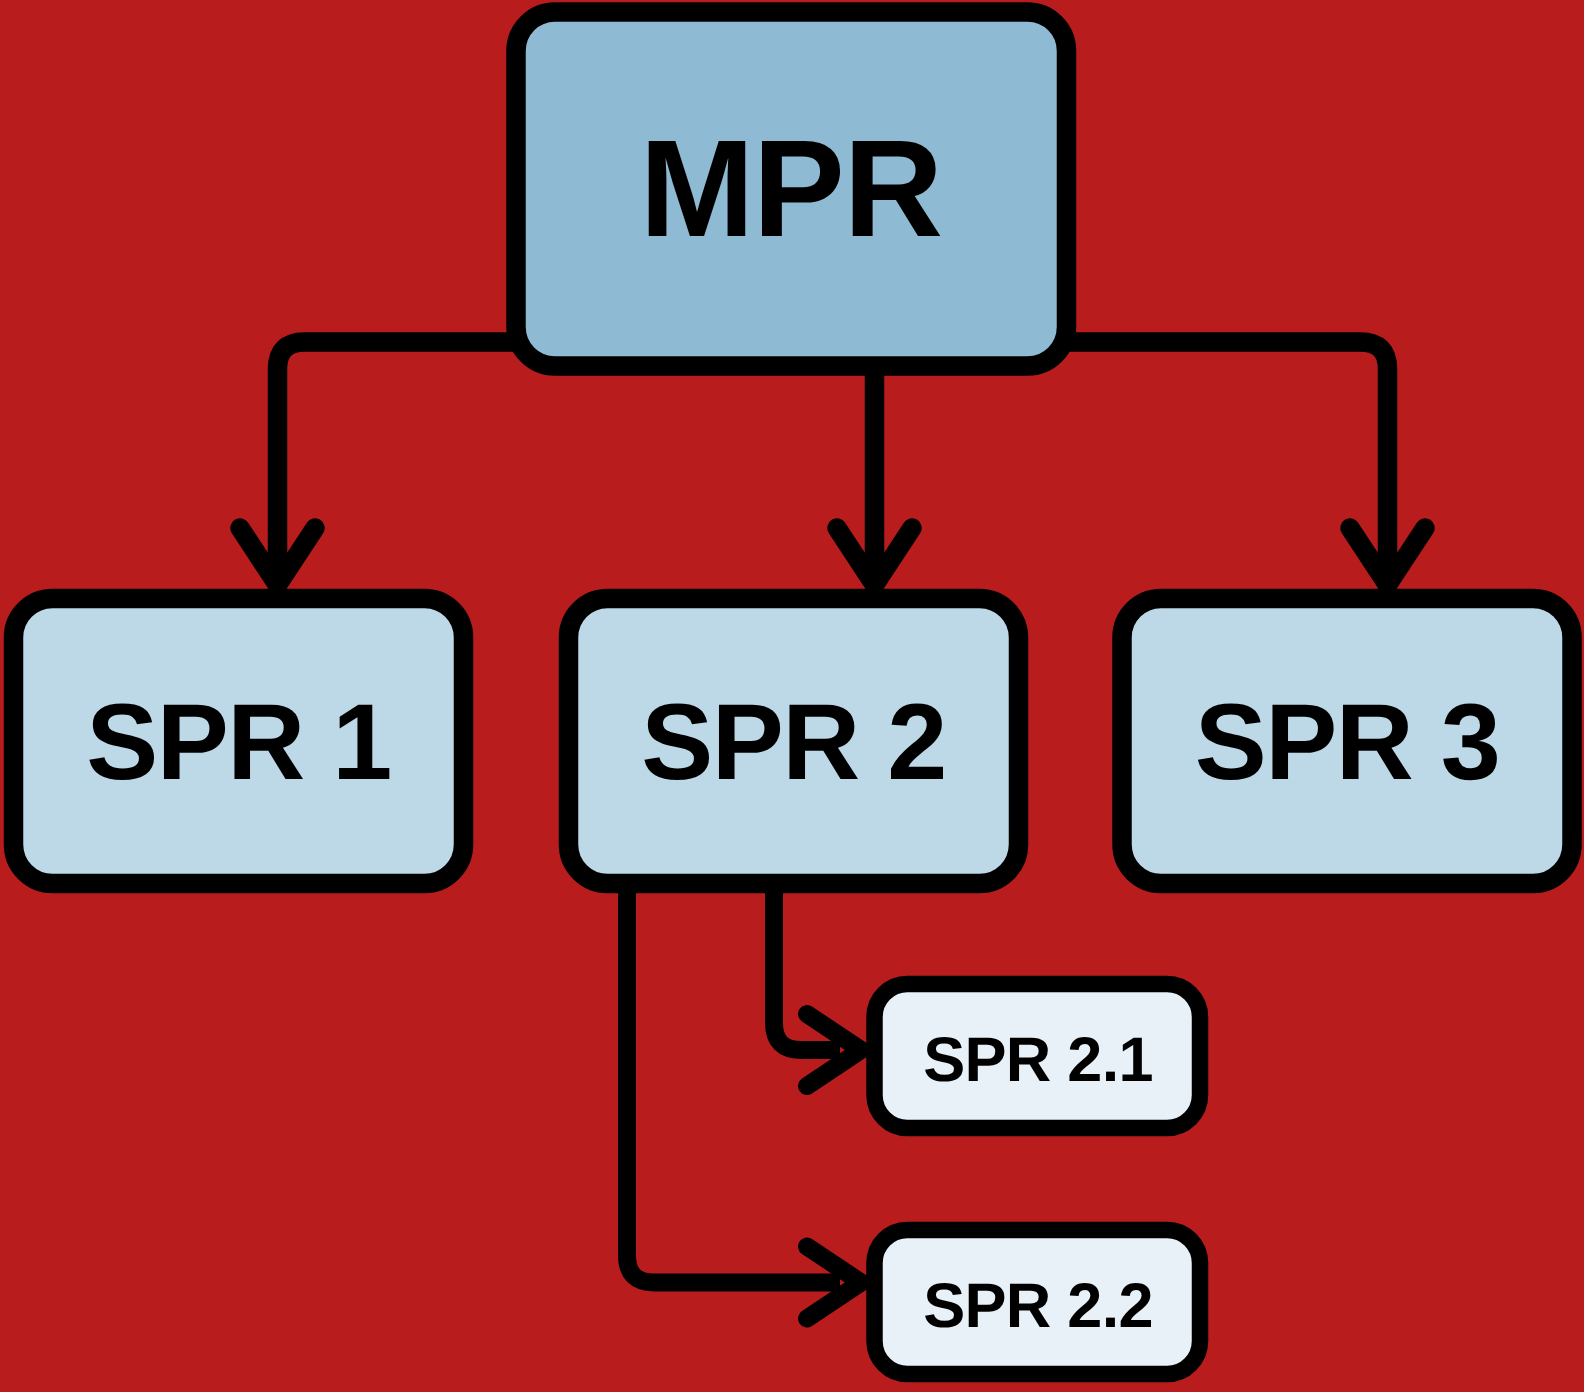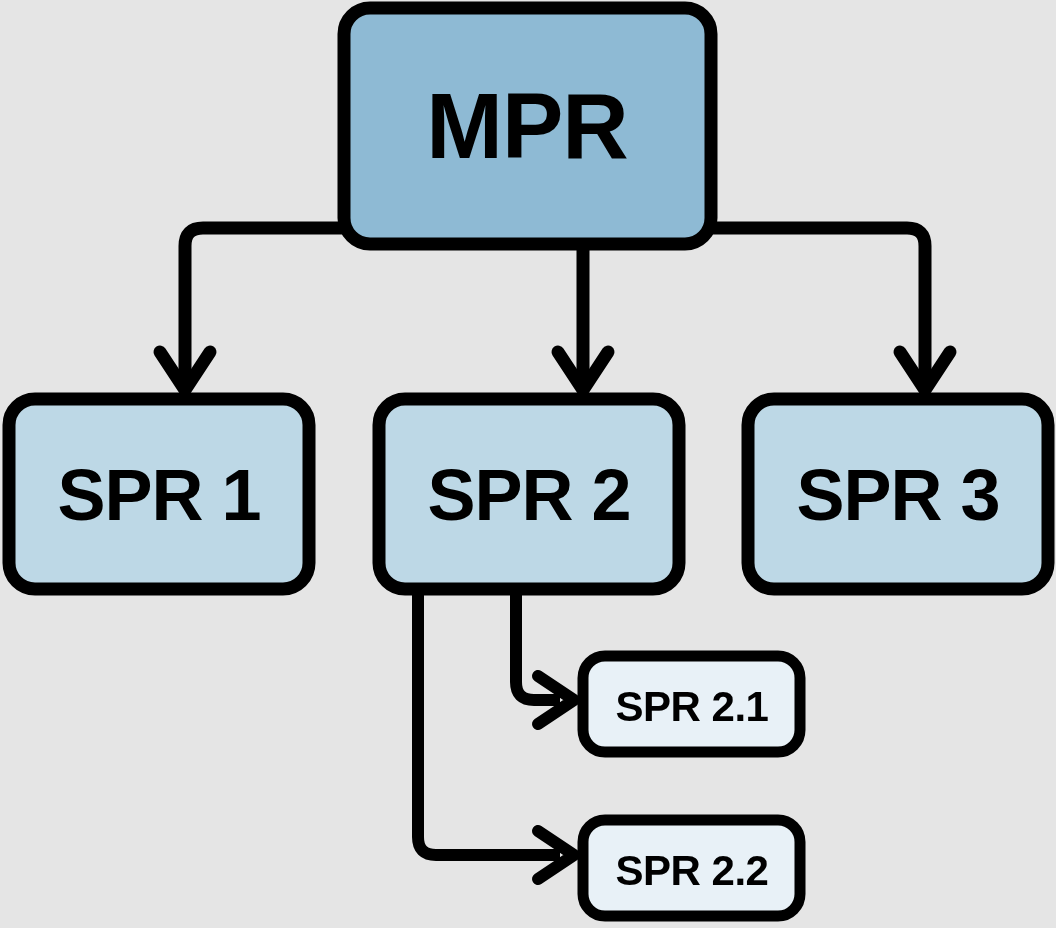--- a/index.html
+++ b/index.html
@@ -10,21 +10,21 @@
   body {
     width: 1056px;
     height: 928px;
     font-family: "Liberation Sans", sans-serif;
     overflow: hidden;
   }
   #diagram-root {
     position: relative;
     width: 1056px;
     height: 928px;
-    background: #e5e5e5;
+    background: #b91c1c;
     text-align: right;
   }
   svg#hierarchy-svg {
     display: block;
     width: 1056px;
     height: 928px;
   }
   .node-box {
     stroke: #000000;
     stroke-width: 13;

